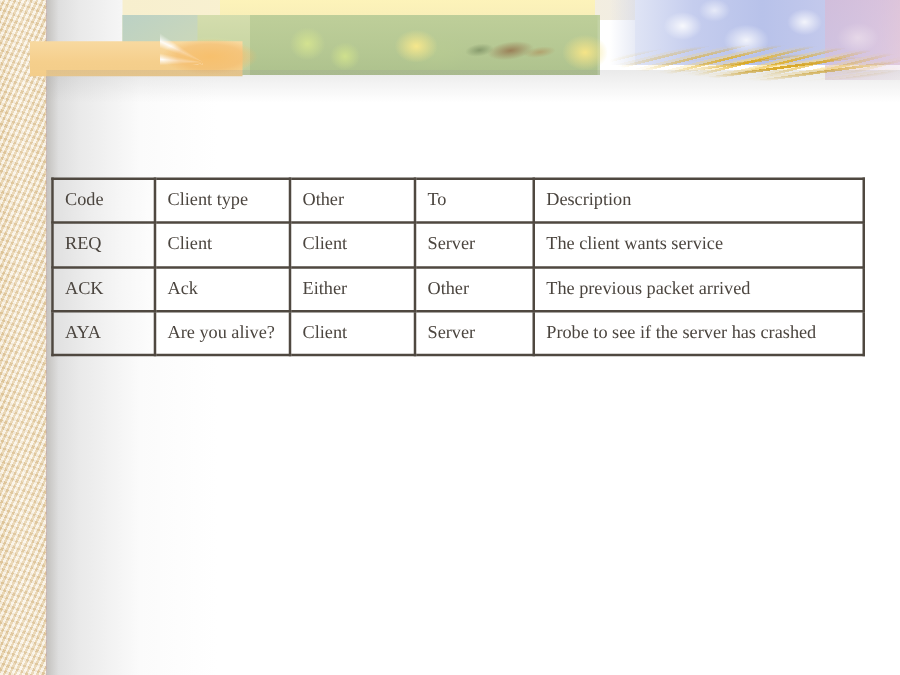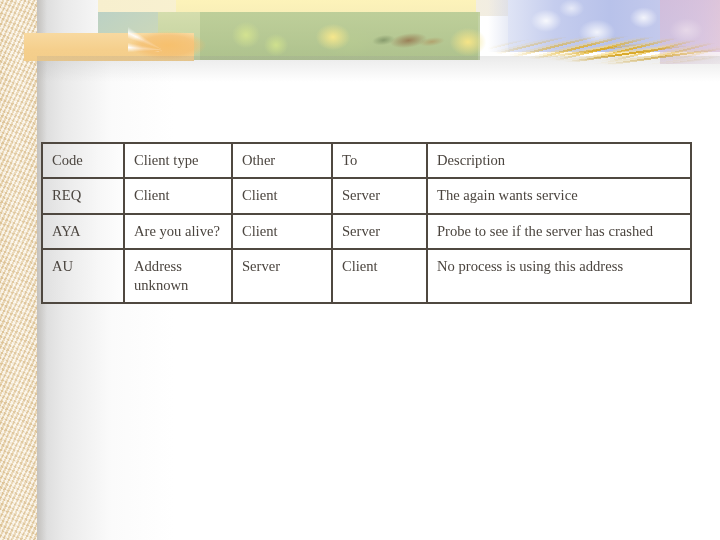--- a/index.html
+++ b/index.html
@@ -342,39 +342,39 @@
           <td>Other</td>
           <td>To</td>
           <td>Description</td>
         </tr>
 
         <tr>
           <td class="code-col">REQ</td>
           <td>Client</td>
           <td>Client</td>
           <td>Server</td>
-          <td>The again wants service</td>
+          <td>The client wants service</td>
         </tr>
 
 
+        <tr>
+          <td class="code-col">ACK</td>
+          <td>Ack</td>
+          <td>Either</td>
+          <td>Other</td>
+          <td>The previous packet arrived</td>
+        </tr>
 
         <tr>
           <td class="code-col">AYA</td>
           <td>Are you alive?</td>
           <td>Client</td>
           <td>Server</td>
           <td>Probe to see if the server has crashed</td>
         </tr>
 
 
 
-        <tr>
-          <td class="code-col">AU</td>
-          <td>Address unknown</td>
-          <td>Server</td>
-          <td>Client</td>
-          <td>No process is using this address</td>
-        </tr>
       </tbody>
     </table>
   </div>
 
 </div>
 
 </body></html>

